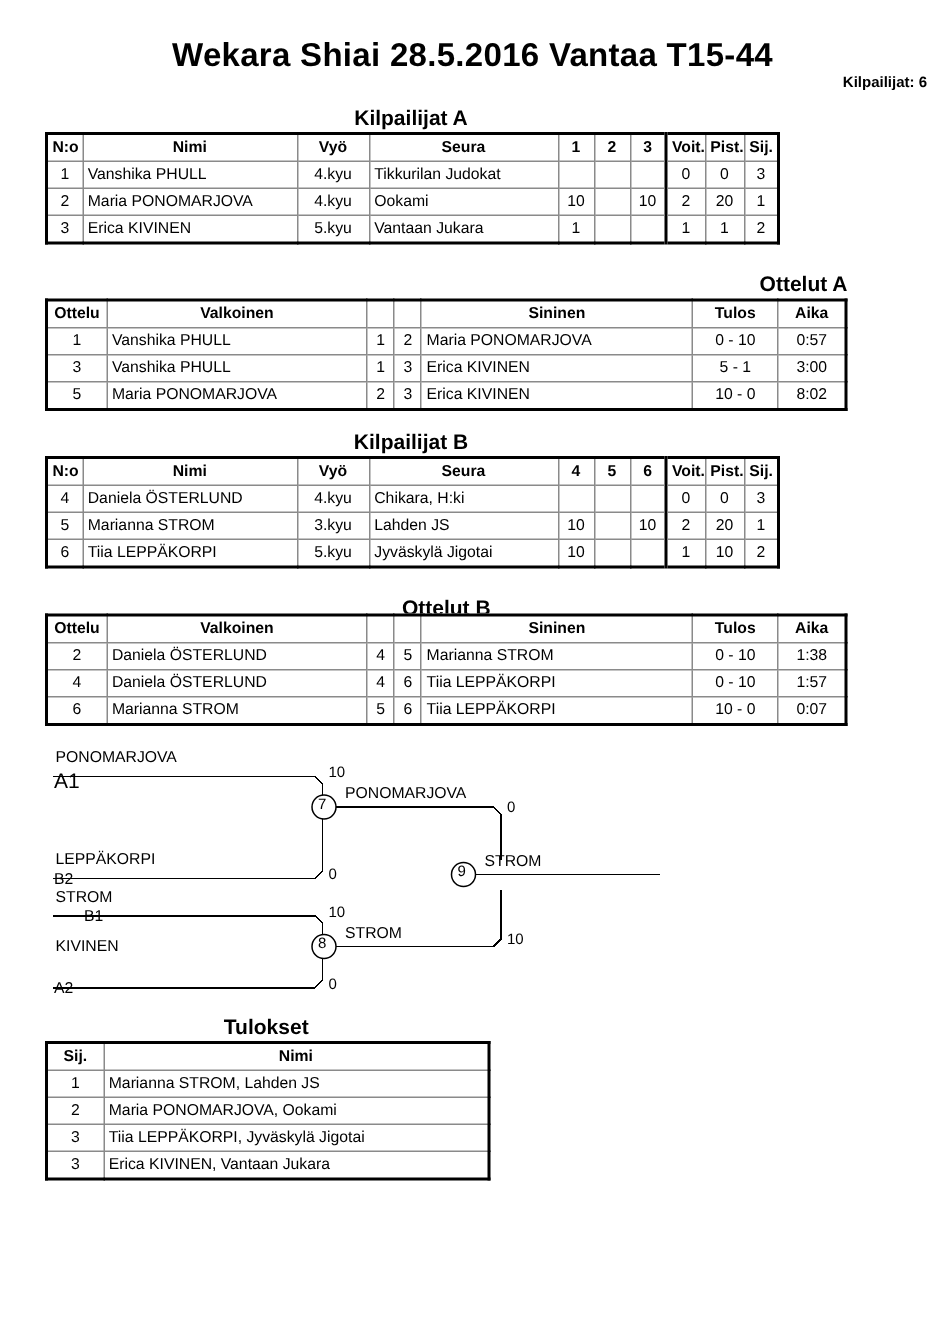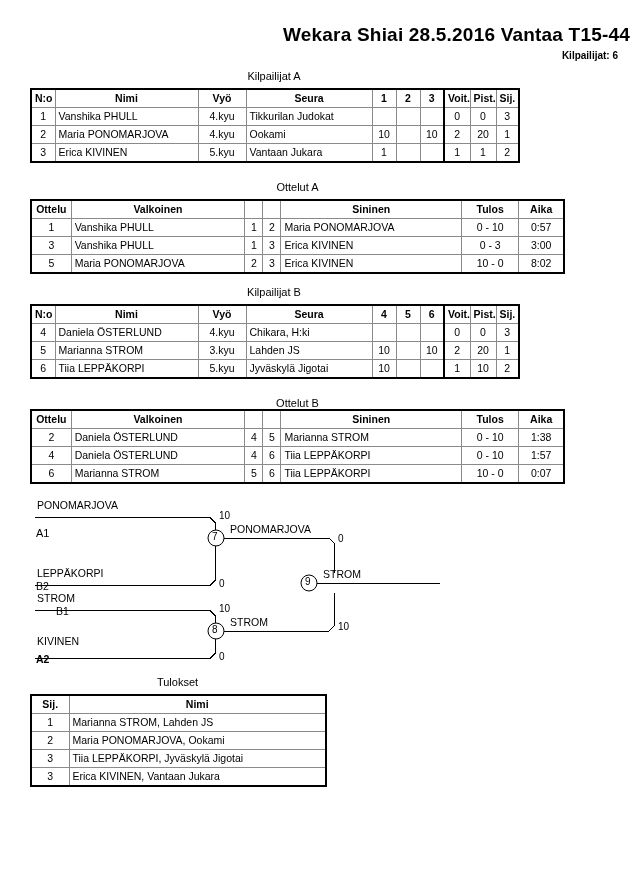--- a/index.html
+++ b/index.html
@@ -15,38 +15,38 @@
     color: #000000;
     overflow: hidden;
   }
 
   
   .doc-title {
     position: absolute;
     top: 24px;
     left: 0;
     width: 630px;
-    text-align: right;
-    font-size: 19px;
+    text-align: center;
+    font-size: 22px;
     font-weight: bold;
     letter-spacing: 0.2px;
   }
   .entrant-count {
     position: absolute;
     top: 50px;
     right: 12px;
     font-size: 10px;
     font-weight: bold;
   }
 
   
   .section-caption {
     position: absolute;
-    font-size: 11px;
-    font-weight: normal;
+    font-size: 14px;
+    font-weight: bold;
     text-align: center;
   }
 
   
   table.grid {
     position: absolute;
     border-collapse: collapse;
     font-size: 10.5px;
     background: #fff;
     table-layout: fixed;
@@ -152,21 +152,21 @@
     <td class="c">1</td>
     <td class="c"></td>
     <td class="c"></td>
     <td class="c sep-left">1</td>
     <td class="c">1</td>
     <td class="c">2</td>
   </tr>
 </tbody>
   </table>
 
-<div class="section-caption" style="top:181px; left:30px; width:535px;">Ottelut A</div>
+<div class="section-caption" style="top:181px; left:30px; width:535px;text-align:right;">Ottelut A</div>
 
 <table class="grid" style="top:199px; left:30px; width:535px;">
   <colgroup>
     <col style="width:40px">
       <col style="width:173px">
     <col style="width:18px">
       <col style="width:18px">
     <col style="width:180px">
       <col style="width:57px">
       <col style="width:45px">
@@ -189,21 +189,21 @@
     <td class="l">Maria PONOMARJOVA</td>
     <td class="c">0 - 10</td>
     <td class="c">0:57</td>
   </tr>
   <tr>
     <td class="c">3</td>
     <td class="l">Vanshika PHULL</td>
     <td class="c">1</td>
     <td class="c">3</td>
     <td class="l">Erica KIVINEN</td>
-    <td class="c">0 - 3</td>
+    <td class="c">5 - 1</td>
     <td class="c">3:00</td>
   </tr>
   <tr>
     <td class="c">5</td>
     <td class="l">Maria PONOMARJOVA</td>
     <td class="c">2</td>
     <td class="c">3</td>
     <td class="l">Erica KIVINEN</td>
     <td class="c">10 - 0</td>
     <td class="c">8:02</td>
@@ -350,30 +350,30 @@
     </g>
 
     <g fill="#ffffff" stroke="#000" stroke-width="1">
       <circle cx="216" cy="43" r="8"></circle>
       <circle cx="216" cy="136" r="8"></circle>
       <circle cx="309" cy="88" r="8"></circle>
     </g>
   </svg>
 
   <div style="position:absolute; left:37px; top:4px; font-size:10.5px;">PONOMARJOVA</div>
-  <div style="position:absolute; left:36px; top:32px; font-size:11px;">A1</div>
+  <div style="position:absolute; left:36px; top:17px; font-size:14px;">A1</div>
 
   <div style="position:absolute; left:37px; top:72px; font-size:10.5px;">LEPPÄKORPI</div>
   <div style="position:absolute; left:36px; top:85px; font-size:10.5px;">B2</div>
 
   <div style="position:absolute; left:37px; top:97px; font-size:10.5px;">STROM</div>
   <div style="position:absolute; left:36px; top:110px; font-size:10.5px;padding-left:20px;">B1</div>
 
-  <div style="position:absolute; left:37px; top:140px; font-size:10.5px;">KIVINEN</div>
-  <div style="position:absolute; left:36px; top:158px; font-size:10.5px;font-weight:bold;">A2</div>
+  <div style="position:absolute; left:37px; top:130px; font-size:10.5px;">KIVINEN</div>
+  <div style="position:absolute; left:36px; top:158px; font-size:10.5px;">A2</div>
 
   <div style="position:absolute; left:212px; top:36px; font-size:10px;">7</div>
   <div style="position:absolute; left:212px; top:129px; font-size:10px;">8</div>
   <div style="position:absolute; left:305px; top:81px; font-size:10px;">9</div>
 
   <div style="position:absolute; left:230px; top:28px; font-size:10.5px;">PONOMARJOVA</div>
   <div style="position:absolute; left:230px; top:121px; font-size:10.5px;">STROM</div>
   <div style="position:absolute; left:323px; top:73px; font-size:10.5px;">STROM</div>
 
   <div style="position:absolute; left:219px; top:15px; font-size:10px;">10</div>

